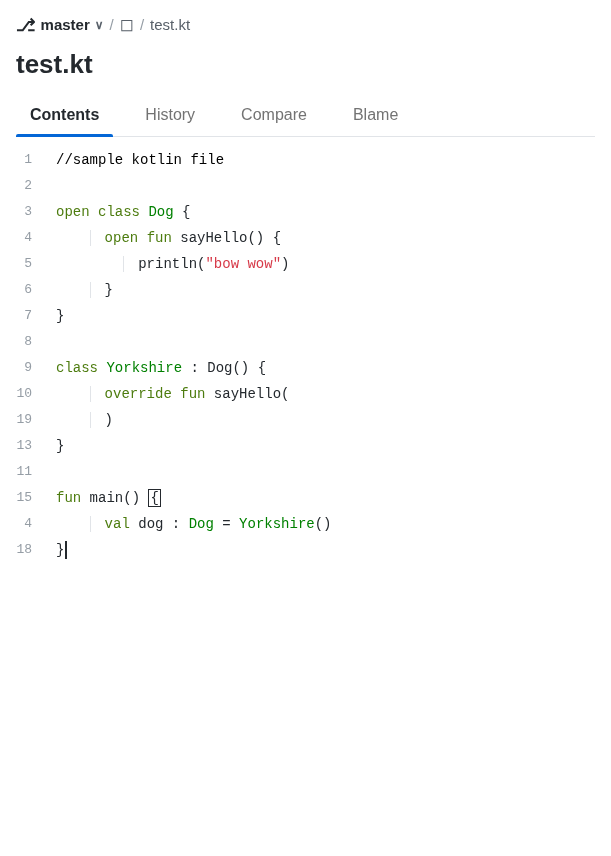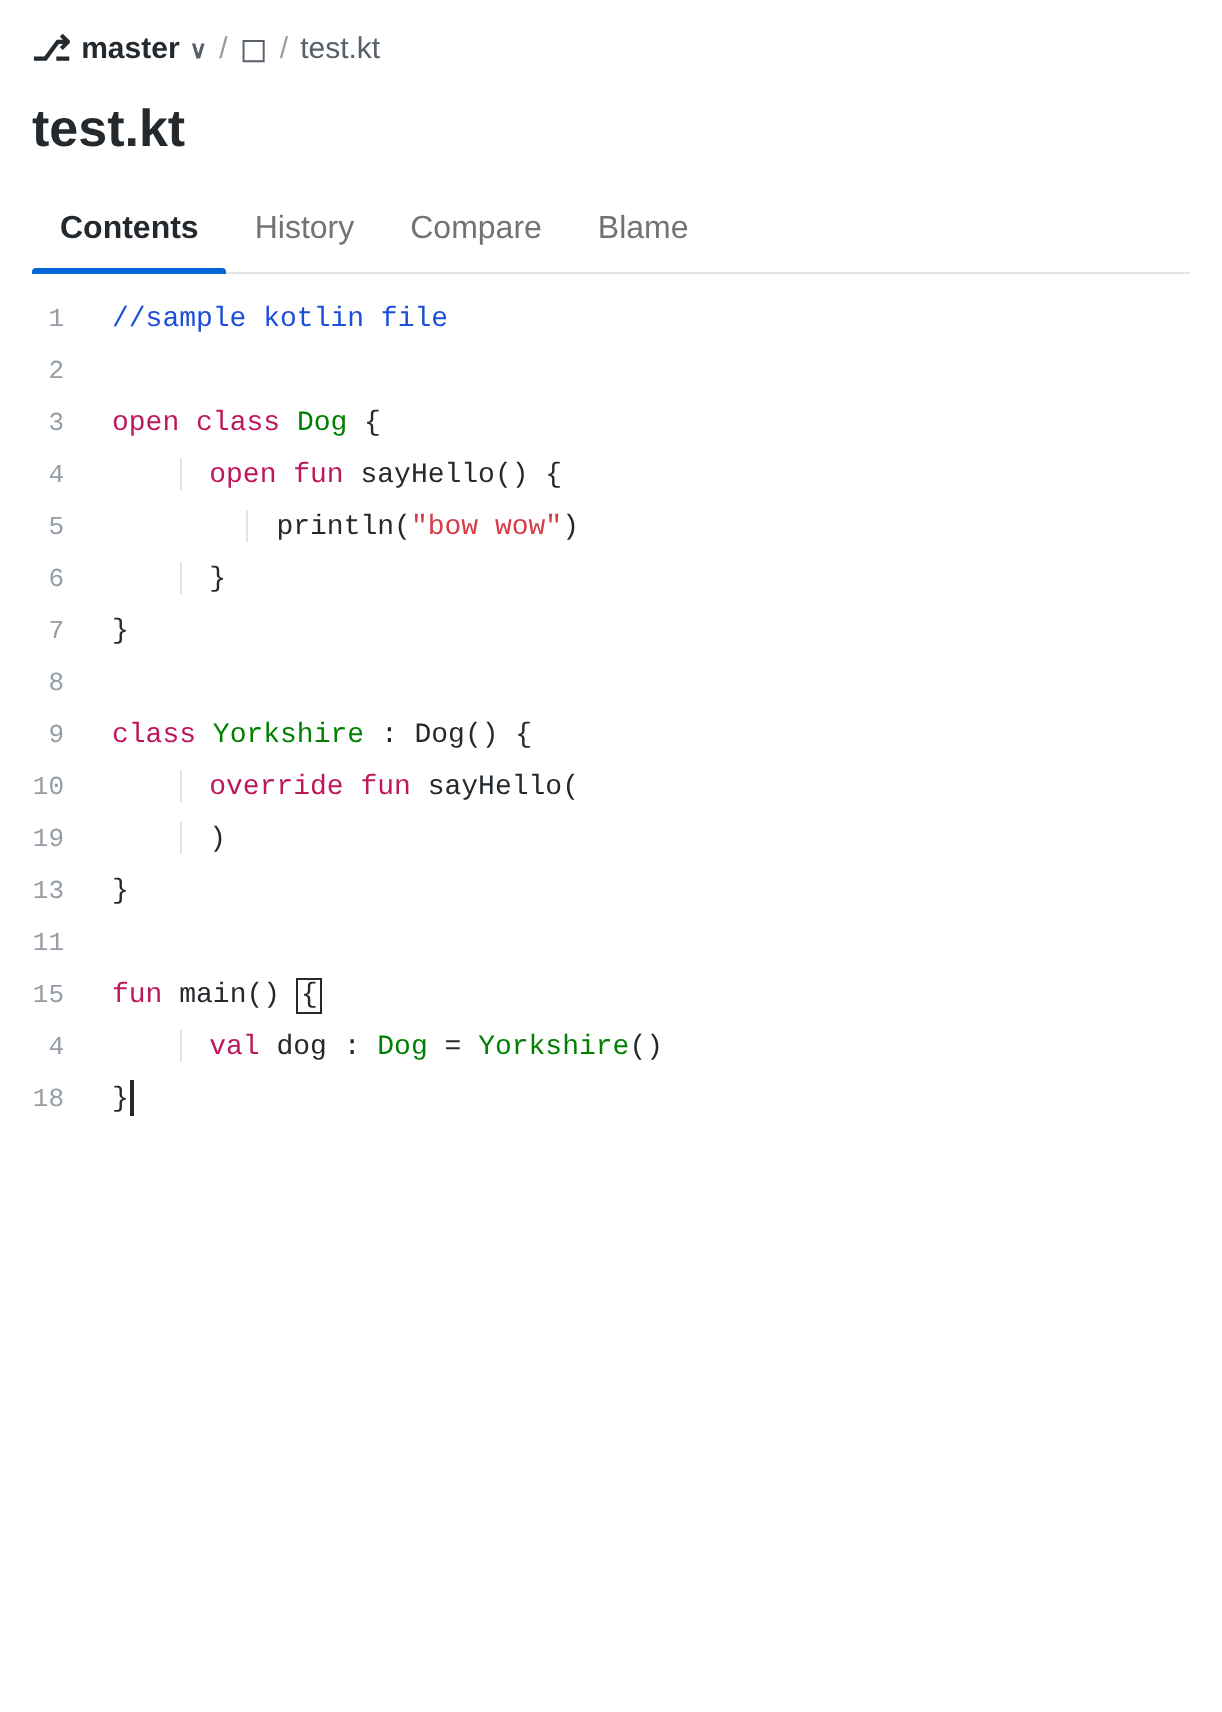--- a/index.html
+++ b/index.html
@@ -52,21 +52,21 @@
 
     .page-title {
       font-size: 26px;
       font-weight: 700;
       color: #24292e;
       margin-bottom: 16px;
     }
 
     .tabs {
       display: flex;
-      gap: 0;
+      gap: 18px;
       border-bottom: 1px solid #e1e4e8;
       margin: 0 -0px;
     }
 
     .tab-item {
       padding: 10px 14px 12px 14px;
       font-size: 16px;
       color: #737373;
       cursor: pointer;
       position: relative;
@@ -113,24 +113,24 @@
     }
 
     .line-content {
       flex: 1;
       padding-left: 8px;
       white-space: pre;
       color: #24292e;
     }
 
     
-    .kw { color: #be185d; font-weight: normal; } 
+    .kw { color: #4d7c0f; font-weight: normal; } 
     .cls { color: #008000; }
     .str { color: #d73a49; } 
-    .comment { color: #1d4ed8; }
+    .comment { color: #000000; }
   </style>
 </head>
 <body>
 
 <div class="header">
   <div class="breadcrumb">
     <span class="branch-selector">
       <span style="font-size:17px; font-family:monospace;">⎇</span>
       <span>master</span>
       <span style="font-size:12px; color:#586069;">∨</span>

